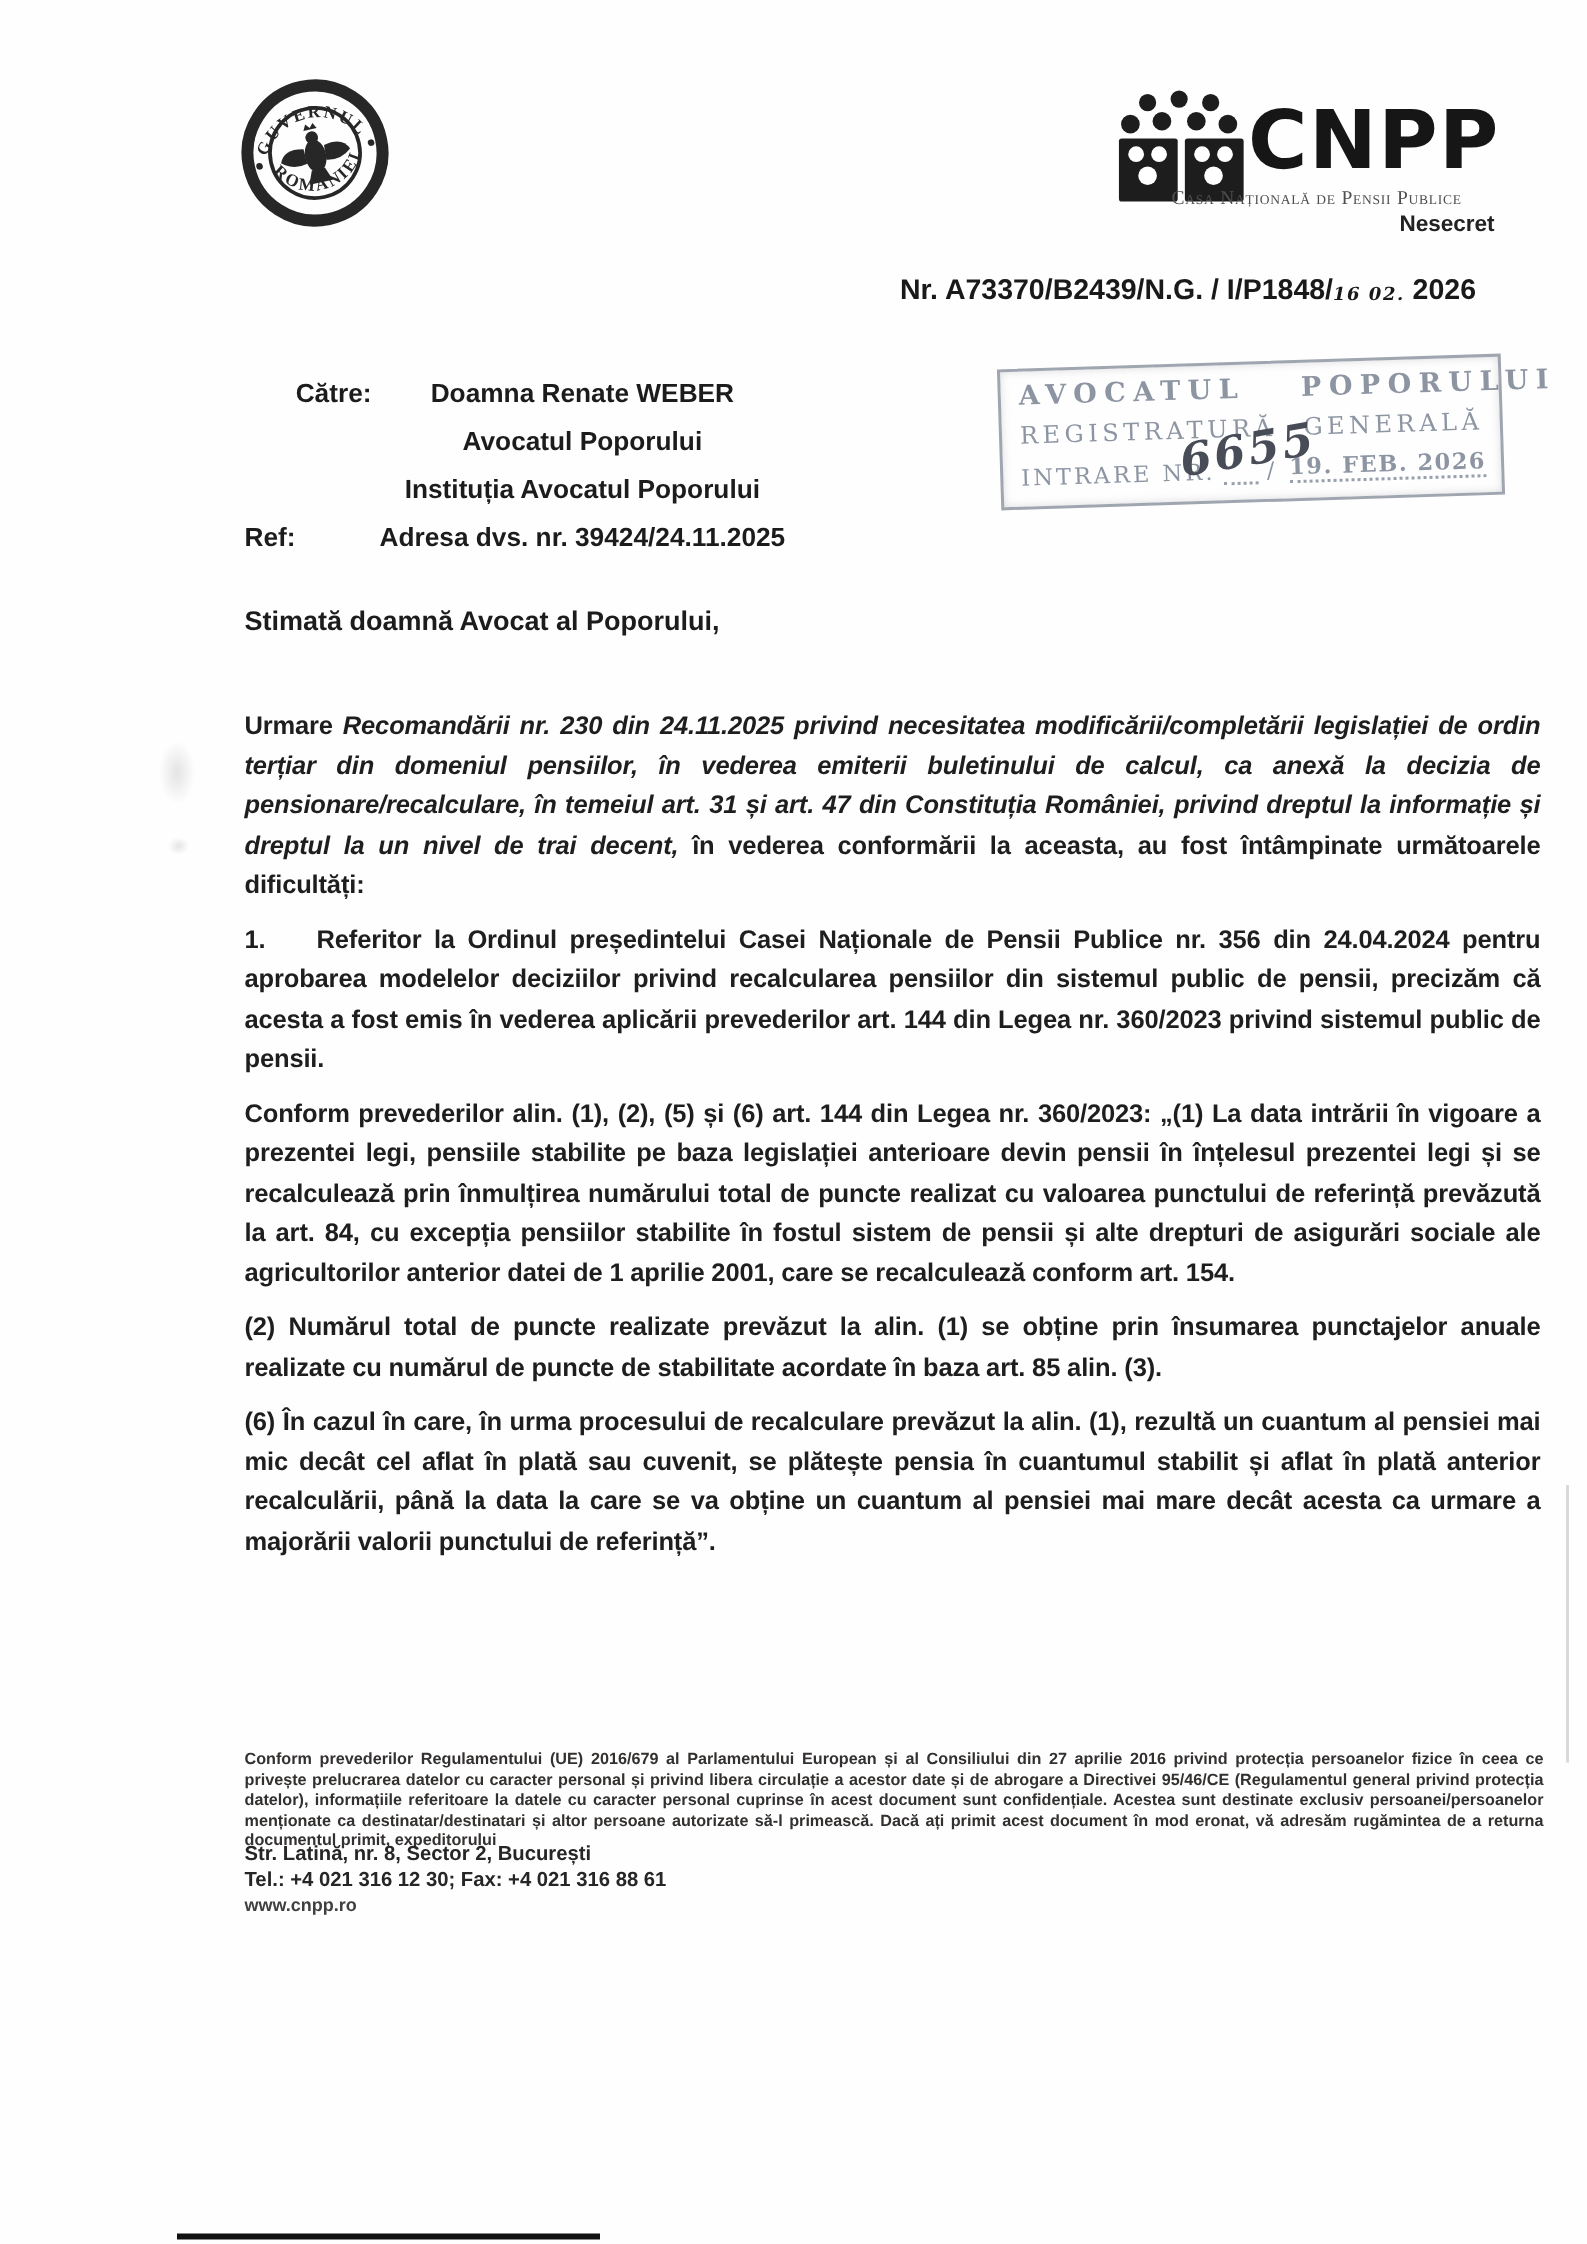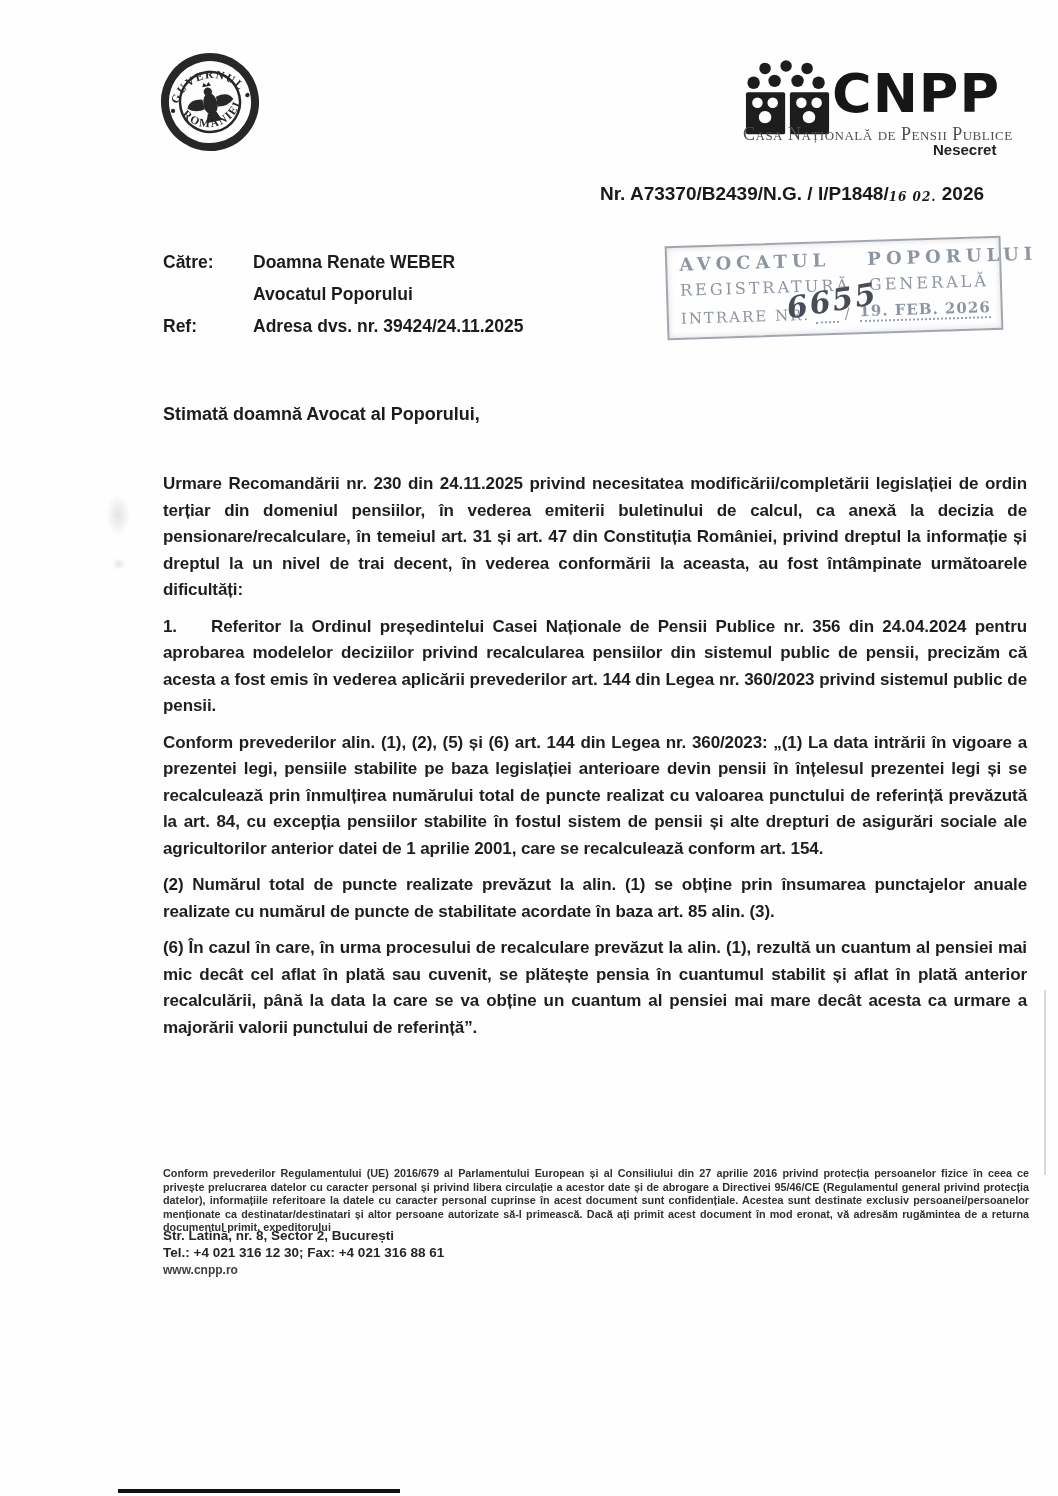--- a/index.html
+++ b/index.html
@@ -20,31 +20,31 @@
   }
   .ministry .l1{font-size:20px;letter-spacing:2px;line-height:24px;}
   .ministry .l2{font-size:17px;letter-spacing:1px;line-height:22px;}
   .cnpp-icon{position:absolute;left:745px;top:60px;width:86px;height:78px;}
   .cnpp-acronym{
     position:absolute;left:832px;top:64px;
     font-family:"DejaVu Sans",sans-serif;font-weight:bold;
     font-size:54px;letter-spacing:1px;color:#161616;line-height:60px;
   }
   .cnpp-tagline{
-    position:absolute;left:743px;top:124px;width:262px;
+    position:absolute;left:781px;top:124px;width:262px;
     font-family:"Liberation Serif",serif;font-variant:small-caps;
-    font-size:18px;letter-spacing:0.5px;color:#4e4e4e;white-space:nowrap;
+    font-size:13px;letter-spacing:0.5px;color:#4e4e4e;white-space:nowrap;
   }
   .classification{position:absolute;left:933px;top:141px;font-size:15px;font-weight:600;color:#222;}
   
   .refnum{position:absolute;left:600px;top:183px;font-size:19px;font-weight:bold;color:#191919;white-space:nowrap;}
   .refnum .hand{font-family:"DejaVu Serif",serif;font-style:italic;font-size:12px;letter-spacing:1px;position:relative;top:1px;}
   
   .addressee{position:absolute;left:163px;top:246px;font-size:17.5px;font-weight:bold;}
-  .addressee .row{display:flex;line-height:32px;}
+  .addressee .row{display:flex;line-height:32px;justify-content:center;}
   .addressee .lbl{width:90px;flex:0 0 90px;}
   
   .stamp{
     position:absolute;left:666px;top:241px;width:336px;height:94px;
     border:2px solid #a0a6af;transform:rotate(-1.8deg);
     color:#8d95a3;font-family:"DejaVu Serif",serif;
     padding:6px 10px 4px 12px;box-sizing:border-box;
     box-shadow:inset 0 0 6px rgba(150,156,166,.35);
   }
   .stamp .s1{font-size:18px;letter-spacing:5px;word-spacing:26px;font-weight:600;white-space:nowrap;}
@@ -57,21 +57,21 @@
     font-family:"DejaVu Serif",serif;font-style:italic;font-weight:bold;
     font-size:30px;color:#474c57;transform:rotate(-8deg);letter-spacing:2px;
   }
   
   .salutation{position:absolute;left:163px;top:404px;font-size:18px;font-weight:bold;}
   .content{position:absolute;left:163px;top:471px;width:864px;}
   .content p{
     margin:0 0 10px 0;text-align:justify;
     font-size:17px;line-height:26.5px;font-weight:bold;color:#1e1e1e;letter-spacing:-0.1px;
   }
-  .content .it{}
+  .content .it{font-style:italic;}
   .content .num{display:inline-block;width:48px;}
   
   .gdpr{
     position:absolute;left:163px;top:1167px;width:866px;
     font-size:10.8px;line-height:13.5px;font-weight:bold;color:#33312f;text-align:justify;
   }
   .addr{position:absolute;left:163px;top:1227px;font-size:13.5px;font-weight:bold;line-height:17px;color:#262626;}
   .site{position:absolute;left:163px;top:1263px;font-size:12px;font-weight:bold;color:#404040;}
   
   .smudge1{position:absolute;left:106px;top:494px;width:24px;height:42px;background:radial-gradient(closest-side,#c9c9c9,transparent);opacity:.5;}
@@ -157,20 +157,21 @@
     <div class="row">
       <span class="lbl">Către:</span>
       <span>Doamna Renate WEBER</span>
     </div>
     <div class="row">
       <span class="lbl"></span>
       <span>Avocatul Poporului</span>
     </div>
     <div class="row">
       <span class="lbl"></span>
+      <span>Instituția Avocatul Poporului</span>
     </div>
     <div class="row">
       <span class="lbl">Ref:</span>
       <span>Adresa dvs. nr. 39424/24.11.2025</span>
     </div>
   </div>
 
   <div class="salutation">Stimată doamnă Avocat al Poporului,</div>
 
   <div class="content">

